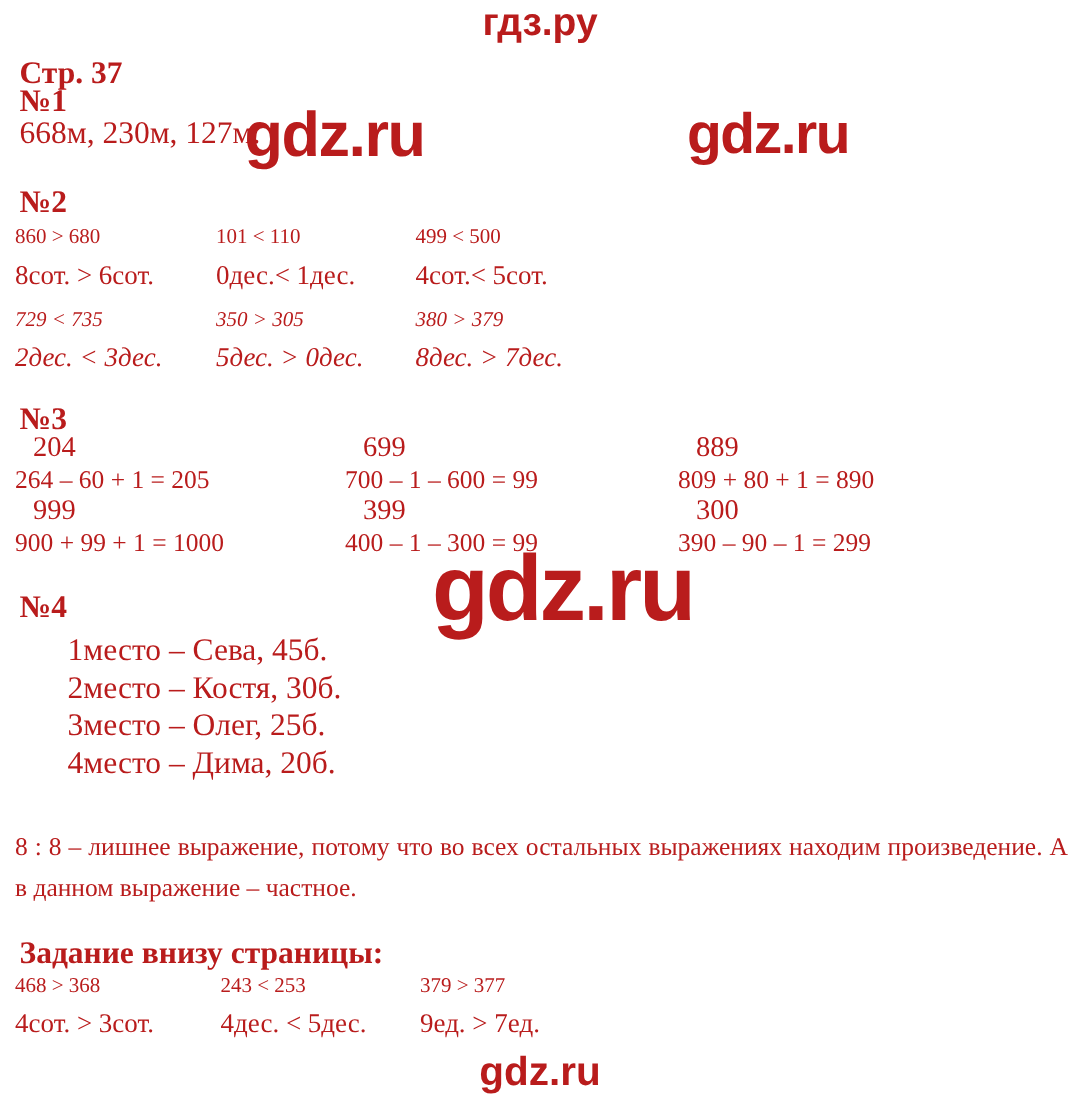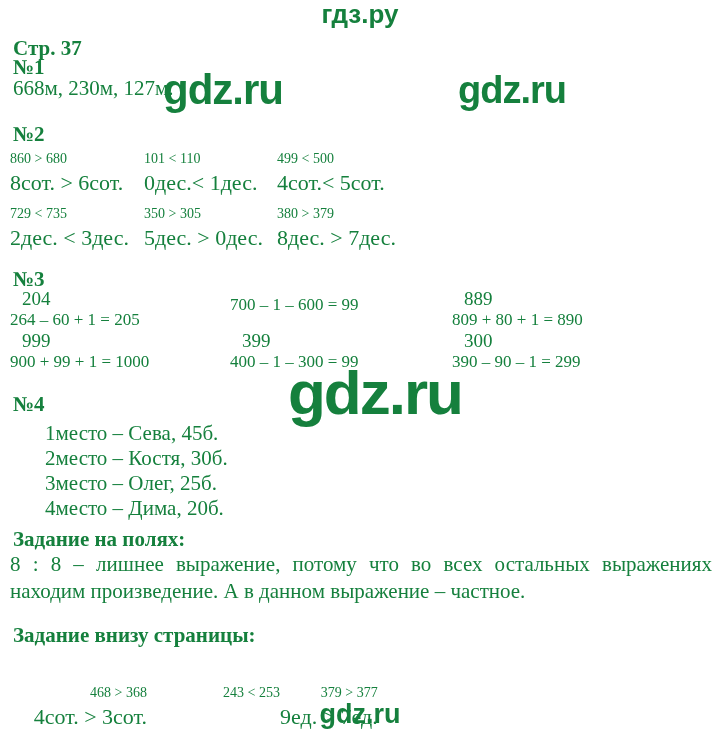--- a/index.html
+++ b/index.html
@@ -1,18 +1,18 @@
 <!DOCTYPE html>
 <html><head>
 <meta charset="utf-8">
 <style>
   html,body{margin:0;padding:0;background:#fff;}
   #page{
     position:relative;width:720px;height:737px;background:#ffffff;
-    color:#15803d;overflow:hidden;
+    color:#b91c1c;overflow:hidden;
     font-family:"Liberation Serif", serif;
   }
   .abs{position:absolute;}
   .serif{font-family:"Liberation Serif", serif;}
   .sans{font-family:"Liberation Sans", sans-serif;}
   .bold{font-weight:bold;}
   
   .logo-top{top:0;left:0;width:720px;text-align:center;font-size:26px;font-weight:bold;line-height:1.1;}
   .logo-bottom{top:698px;left:0;width:720px;text-align:center;font-size:27px;font-weight:bold;line-height:1.2;}
   
@@ -22,40 +22,40 @@
   .t1-answer{top:75px;left:13px;}
   
   .wm{font-family:"Liberation Sans", sans-serif;font-weight:bold;line-height:1;letter-spacing:-1px;white-space:nowrap;}
   .wm1{top:69px;left:163px;font-size:42px;}
   .wm2{top:71px;left:458px;font-size:38px;}
   .wm-big{top:362px;left:288px;font-size:62px;letter-spacing:-2px;}
   
   .t2-head{top:121px;left:13px;}
   .cmp-row{left:10px;display:grid;grid-template-columns:134px 133px auto;}
   .t2-row1{top:146px;}
-  .t2-row2{top:201px;}
+  .t2-row2{top:201px;font-style:italic;}
   .cmp-main{font-size:14px;line-height:26px;white-space:nowrap;}
-  .cmp-sub{font-size:22px;line-height:22px;white-space:nowrap;}
+  .cmp-sub{font-size:18px;line-height:22px;white-space:nowrap;}
   
   .t3-head{top:266px;left:13px;}
   .t3-row{left:10px;display:grid;grid-template-columns:220px 222px auto;}
   .t3-row1{top:291px;}
   .t3-row2{top:333px;}
   .expr-hint{font-size:19px;line-height:15px;margin-left:12px;white-space:nowrap;}
   .expr{font-size:17px;line-height:27px;white-space:nowrap;}
   
   .t4-head{top:391px;left:13px;}
   .t4-lines{top:421px;left:13px;font-size:21px;line-height:25px;margin-left:32px;}
   .t4-lines div{white-space:nowrap;}
   
   .m-title{top:526px;left:13px;}
-  .m-text{top:551px;left:10px;width:702px;font-size:21px;line-height:27px;text-align:justify;}
+  .m-text{top:551px;left:10px;width:702px;font-size:17px;line-height:27px;text-align:justify;}
   
   .b-title{top:622px;left:13px;}
-  .b-row{top:680px;grid-template-columns:137px 133px auto;text-align:right;}
+  .b-row{top:645px;grid-template-columns:137px 133px auto;}
 </style>
 </head>
 <body>
 
 <div id="page">
 
   <div class="abs sans logo-top">гдз.ру</div>
 
   <div class="abs serif h-line bold page-title">Стр. 37</div>
 
@@ -94,20 +94,21 @@
     </div>
   </div>
 
   <div class="abs serif h-line bold t3-head">№3</div>
   <div class="abs serif t3-row t3-row1">
     <div class="expr-cell">
       <div class="expr-hint">204</div>
       <div class="expr">264 – 60 + 1 = 205</div>
     </div>
     <div class="expr-cell">
+      <div class="expr-hint">699</div>
       <div class="expr">700 – 1 – 600 = 99</div>
     </div>
     <div class="expr-cell">
       <div class="expr-hint">889</div>
       <div class="expr">809 + 80 + 1 = 890</div>
     </div>
   </div>
   <div class="abs serif t3-row t3-row2">
     <div class="expr-cell">
       <div class="expr-hint">999</div>
@@ -126,31 +127,31 @@
   <div class="abs wm wm-big">gdz.ru</div>
 
   <div class="abs serif h-line bold t4-head">№4</div>
   <div class="abs serif t4-lines">
     <div>1место – Сева, 45б.</div>
     <div>2место – Костя, 30б.</div>
     <div>3место – Олег, 25б.</div>
     <div>4место – Дима, 20б.</div>
   </div>
 
-  <div class="abs serif h-line bold m-title">Задание на полях:</div>
   <div class="abs serif m-text">8 : 8 – лишнее выражение, потому что во всех остальных выражениях находим произведение. А в данном выражение – частное.</div>
 
   <div class="abs serif h-line bold b-title">Задание внизу страницы:</div>
   <div class="abs serif cmp-row b-row">
     <div class="cmp-cell">
       <div class="cmp-main">468 &gt; 368</div>
       <div class="cmp-sub">4сот. &gt; 3сот.</div>
     </div>
     <div class="cmp-cell">
       <div class="cmp-main">243 &lt; 253</div>
+      <div class="cmp-sub">4дес. &lt; 5дес.</div>
     </div>
     <div class="cmp-cell">
       <div class="cmp-main">379 &gt; 377</div>
       <div class="cmp-sub">9ед. &gt; 7ед.</div>
     </div>
   </div>
 
   <div class="abs sans logo-bottom">gdz.ru</div>
 
 </div>

